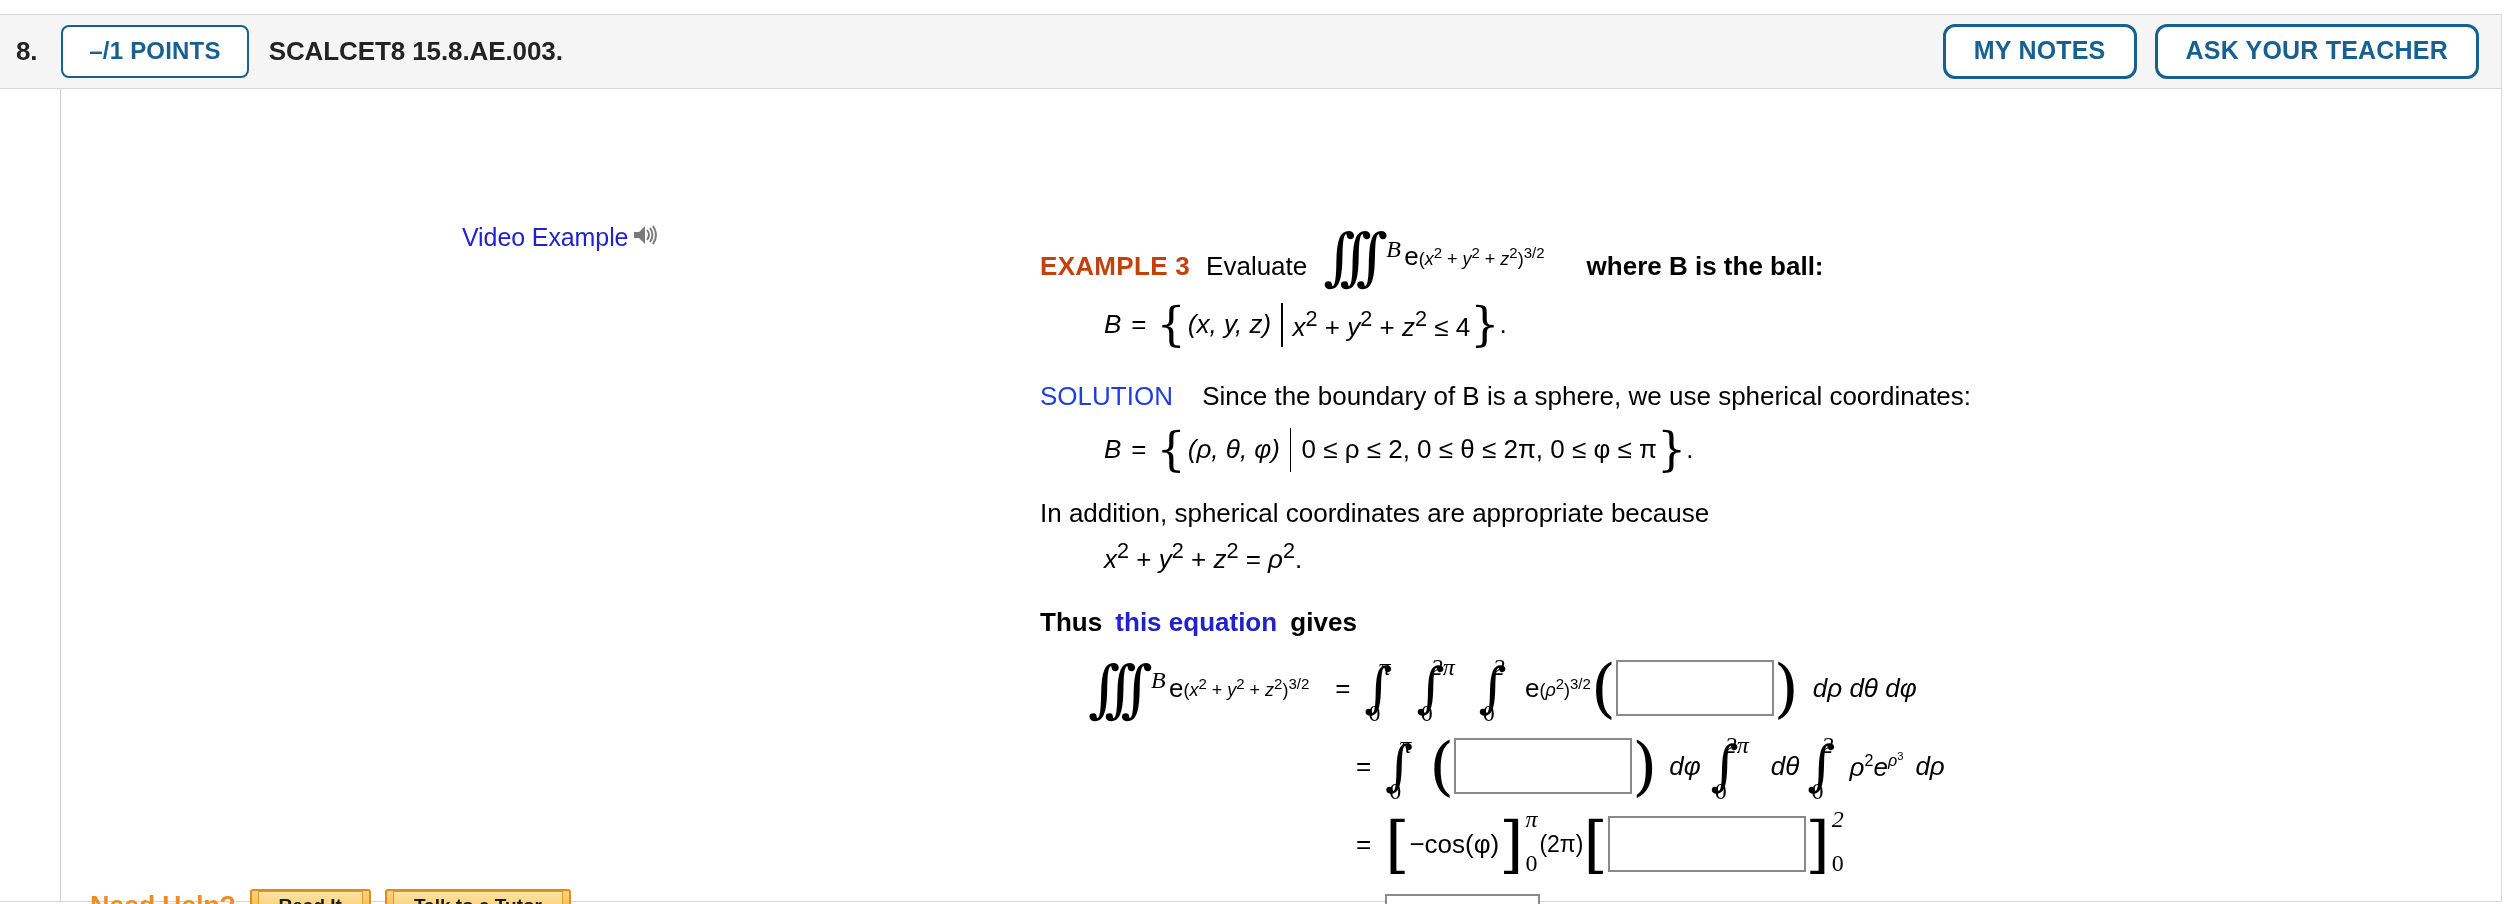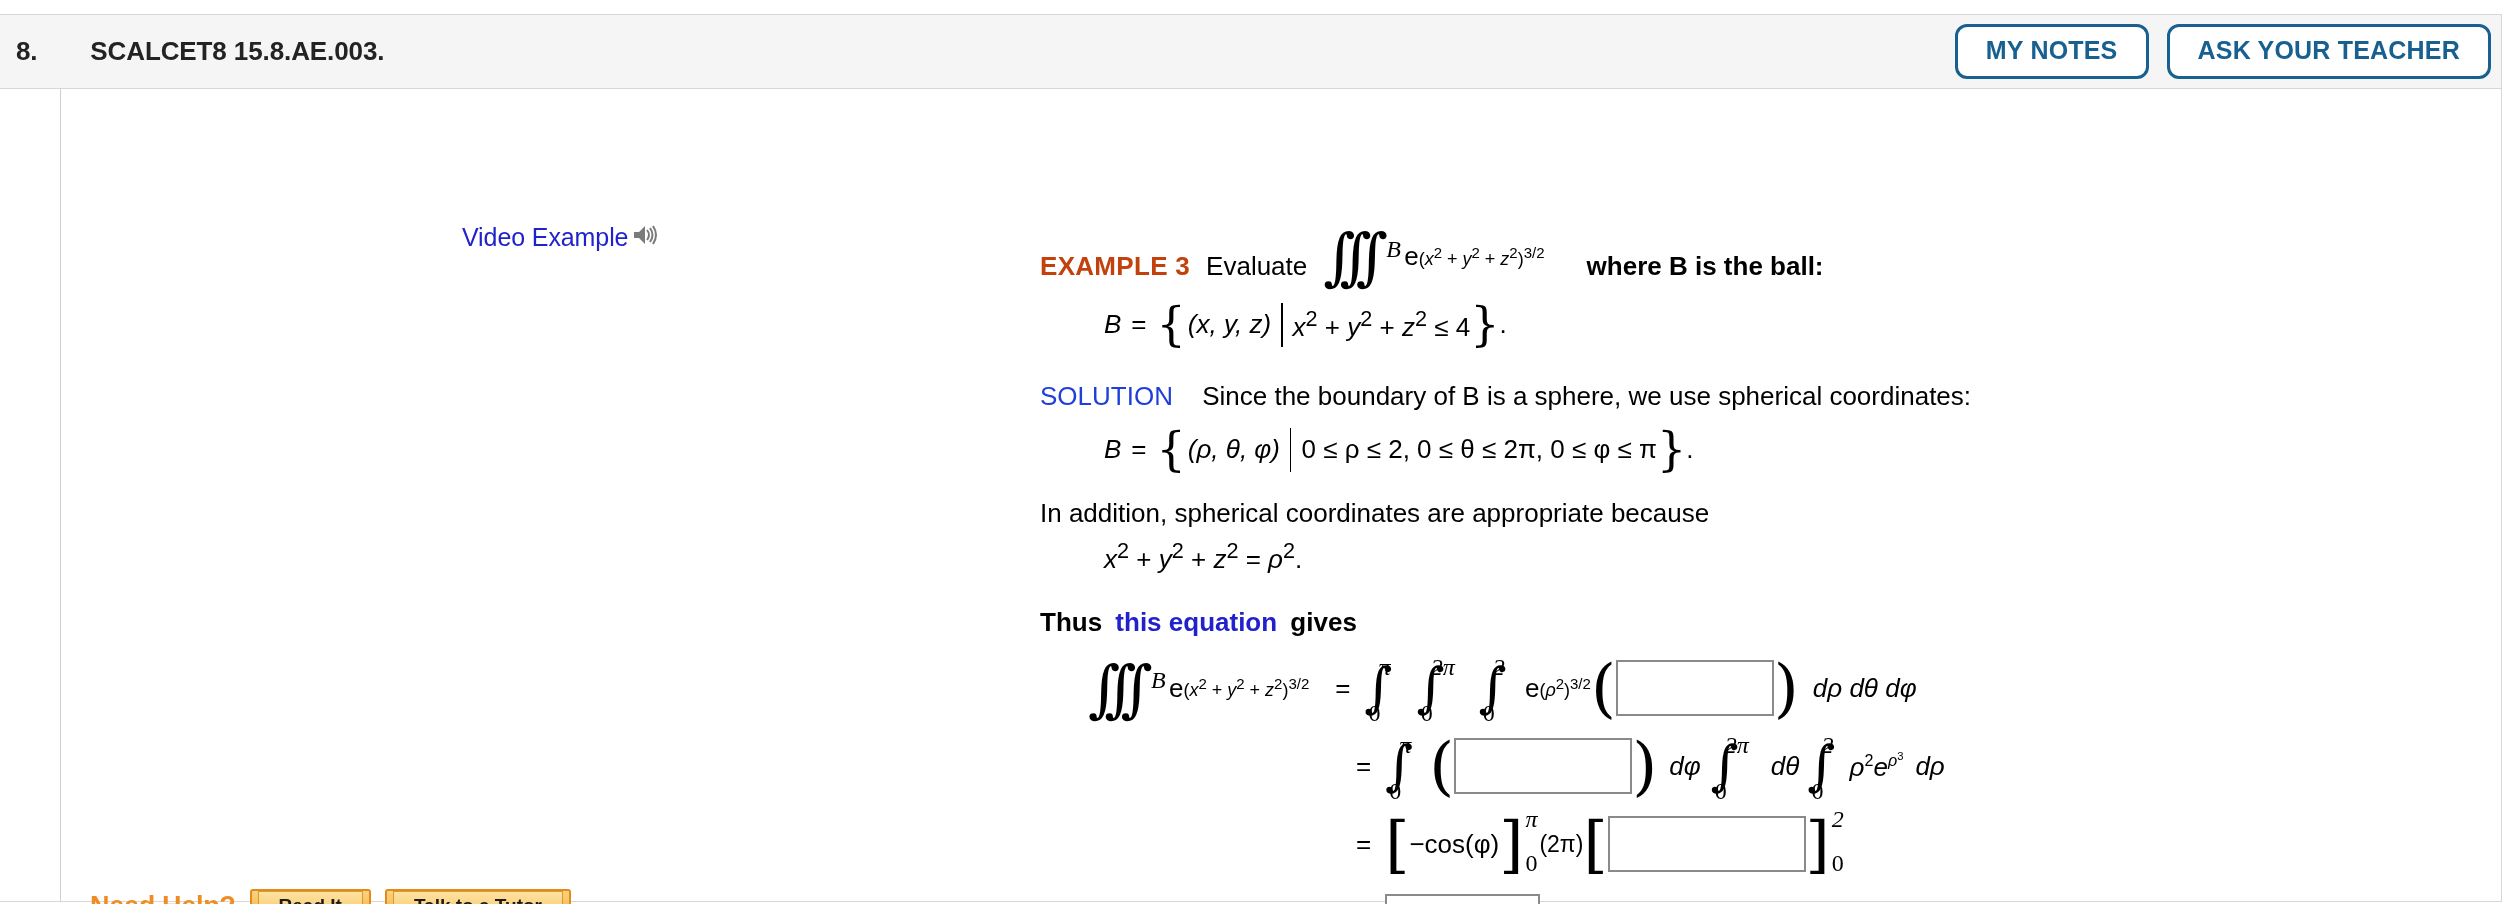--- a/index.html
+++ b/index.html
@@ -51,29 +51,29 @@
     border-radius: 8px;
     color: #176090;
     font-size: 24px;
     font-weight: bold;
     padding: 12px 26px 13px 26px;
     background: #ffffff;
     line-height: 1;
     letter-spacing: 0.2px;
   }
   .assignment-code {
-    margin-left: 53px;
+    margin-left: 20px;
     font-size: 26px;
     font-weight: bold;
     color: #232323;
     letter-spacing: -0.1px;
   }
   .header-actions {
     margin-left: auto;
-    margin-right: 10px;
+    margin-right: 22px;
     display: flex;
     gap: 18px;
   }
   .hdr-btn {
     border: 3px solid #176090;
     border-radius: 12px;
     background: #ffffff;
     color: #176090;
     font-size: 25px;
     font-weight: bold;
@@ -298,20 +298,21 @@
 </head>
 <body>
 
 <div class="page">
 
   <div class="question-frame">
 
     <div class="q-header">
       <span class="q-number">8.</span>
 
+      <span class="points-pill">–/1 POINTS</span>
 
       <span class="assignment-code">SCALCET8 15.8.AE.003.</span>
 
       <div class="header-actions">
         <button class="hdr-btn">MY NOTES</button>
         <button class="hdr-btn">ASK YOUR TEACHER</button>
       </div>
     </div>
 
     <div class="q-body">

